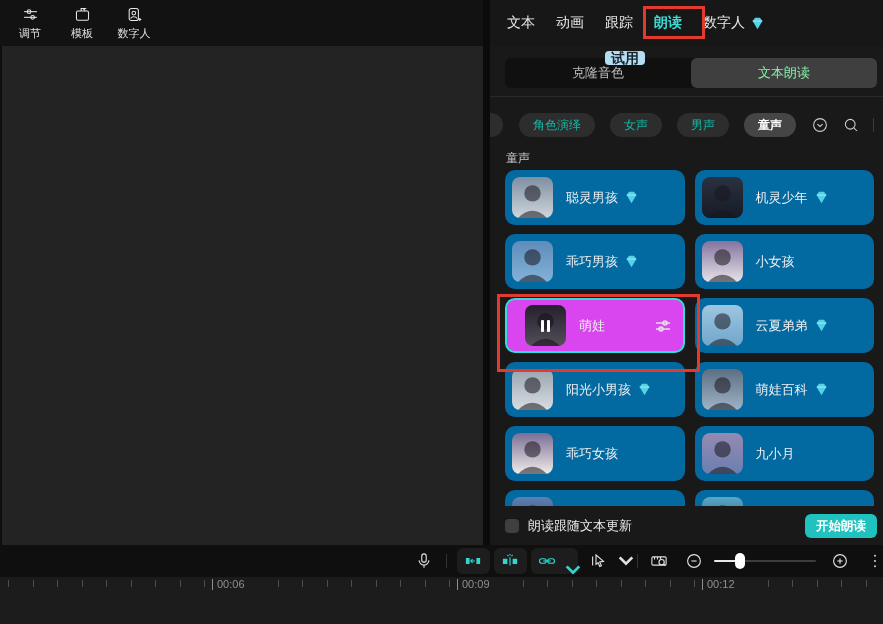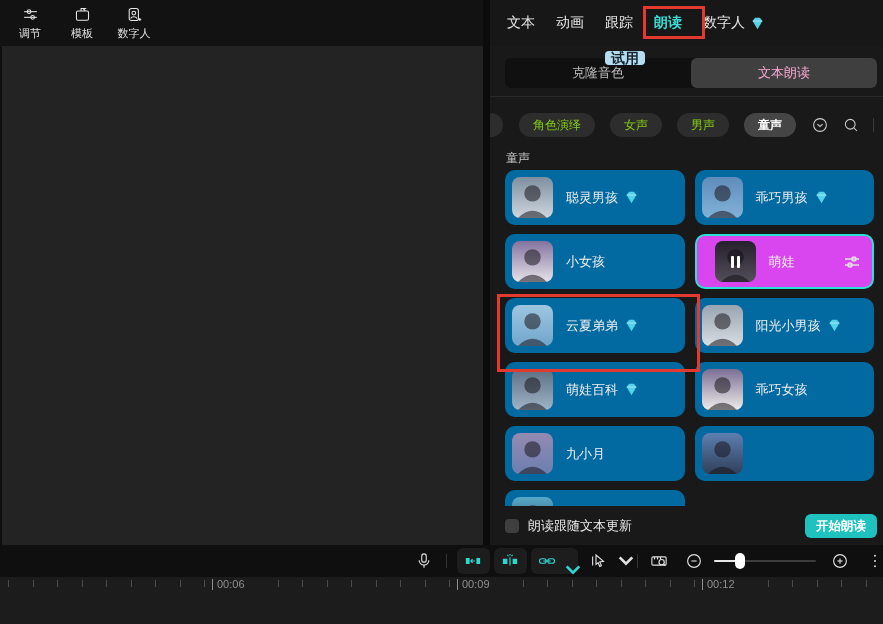--- a/index.html
+++ b/index.html
@@ -22,27 +22,27 @@
   .ptab { color:#e8e8e8; font-size:14px; display:flex; align-items:center; gap:5px; cursor:pointer; white-space:nowrap; }
   .ptab.active { color:#3ed8d2; font-weight:700; }
   .diamond-svg { width:15px; height:13px; }
 
   .red-box { position:absolute; border:3px solid #e23a2e; z-index:40; pointer-events:none; }
   .tab-annotation  { left:153px; top:6px;  width:62px;  height:33px; }
   .card-annotation { left:7px;  top:294px; width:203px; height:78px; }
 
   .segmented { position:absolute; left:15px; top:58px; width:372px; height:30px; background:#101010; border-radius:6px; display:flex; }
   .seg { flex:1; display:flex; align-items:center; justify-content:center; color:#bdbdbd; font-size:13px; cursor:pointer; position:relative; border-radius:6px; }
-  .seg.active { background:#3f3f3f; color:#f9a8d4; }
+  .seg.active { background:#3f3f3f; color:#86efac; }
   .badge { position:absolute; left:100px; top:-7px; background:#b5ddf1; color:#17242e; font-size:14px; line-height:14px; padding:0 6px; border-radius:4px; font-weight:700; }
 
   .hdivider { position:absolute; left:0; top:96px; width:100%; height:1px; background:#2a2a2a; }
 
   .filter-row { position:absolute; left:0; top:112px; width:100%; height:26px; display:flex; align-items:center; }
-  .chip { background:#2d2d2d; color:#84cc16; font-size:12px; line-height:24px; height:24px; padding:0 14px; border-radius:13px; margin-right:15px; cursor:pointer; white-space:nowrap; }
+  .chip { background:#2d2d2d; color:#14b8a6; font-size:12px; line-height:24px; height:24px; padding:0 14px; border-radius:13px; margin-right:15px; cursor:pointer; white-space:nowrap; }
   .chip.partial { margin-left:-27px; margin-right:16px; }
   .chip.active { background:#454545; color:#ffffff; font-weight:700; }
   .filter-icons { margin-left:auto; display:flex; align-items:center; gap:13px; padding-right:11px; }
   .filter-icons svg { width:18px; height:18px; stroke:#cfcfcf; fill:none; stroke-width:1.4; cursor:pointer; }
   .fi-div { width:1px; height:14px; background:#3c3c3c; }
 
   .section-label { position:absolute; left:16px; top:150px; color:#c9c9c9; font-size:12px; }
 
   .grid { position:absolute; left:15px; top:170px; width:369px; display:grid; grid-template-columns:1fr 1fr; column-gap:10px; row-gap:9px; z-index:1; }
   .card { height:55px; background:#0369a1; border-radius:10px; display:flex; align-items:center; padding-left:7px; cursor:pointer; position:relative; }
@@ -182,20 +182,40 @@
                 <stop offset="0" stop-color="#7e8fa0"></stop>
                 <stop offset="1" stop-color="#cfd6dd"></stop>
               </linearGradient>
             </defs>
             <rect width="40" height="40" fill="url(#g7e8fa0)"></rect>
             <circle cx="20" cy="16" r="8" fill="rgba(25,22,30,.55)"></circle>
             <path d="M4 42 Q20 24 36 42 Z" fill="rgba(25,22,30,.55)"></path>
           </svg>
         </div>
         <span class="vname">聪灵男孩</span>
+        <svg class="diamond-svg" viewBox="0 0 18 16">
+          <polygon points="3,5 6,1 12,1 15,5 9,15" fill="#54d2e6"></polygon>
+          <polyline points="3,5 15,5 M6,1 7.5,5 9,15 10.5,5 12,1" stroke="#bdeefb" stroke-width="0.9" fill="none"></polyline>
+        </svg>
+      </div>
+      <div class="card">
+        <div class="avatar">
+          <svg viewBox="0 0 40 40">
+            <defs>
+              <linearGradient id="g2a3140" x1="0" y1="0" x2="0" y2="1">
+                <stop offset="0" stop-color="#2a3140"></stop>
+                <stop offset="1" stop-color="#151b26"></stop>
+              </linearGradient>
+            </defs>
+            <rect width="40" height="40" fill="url(#g2a3140)"></rect>
+            <circle cx="20" cy="16" r="8" fill="rgba(25,22,30,.55)"></circle>
+            <path d="M4 42 Q20 24 36 42 Z" fill="rgba(25,22,30,.55)"></path>
+          </svg>
+        </div>
+        <span class="vname">机灵少年</span>
         <svg class="diamond-svg" viewBox="0 0 18 16">
           <polygon points="3,5 6,1 12,1 15,5 9,15" fill="#54d2e6"></polygon>
           <polyline points="3,5 15,5 M6,1 7.5,5 9,15 10.5,5 12,1" stroke="#bdeefb" stroke-width="0.9" fill="none"></polyline>
         </svg>
       </div>
       <div class="card">
         <div class="avatar">
           <svg viewBox="0 0 40 40">
             <defs>
               <linearGradient id="g5f8cba" x1="0" y1="0" x2="0" y2="1">

